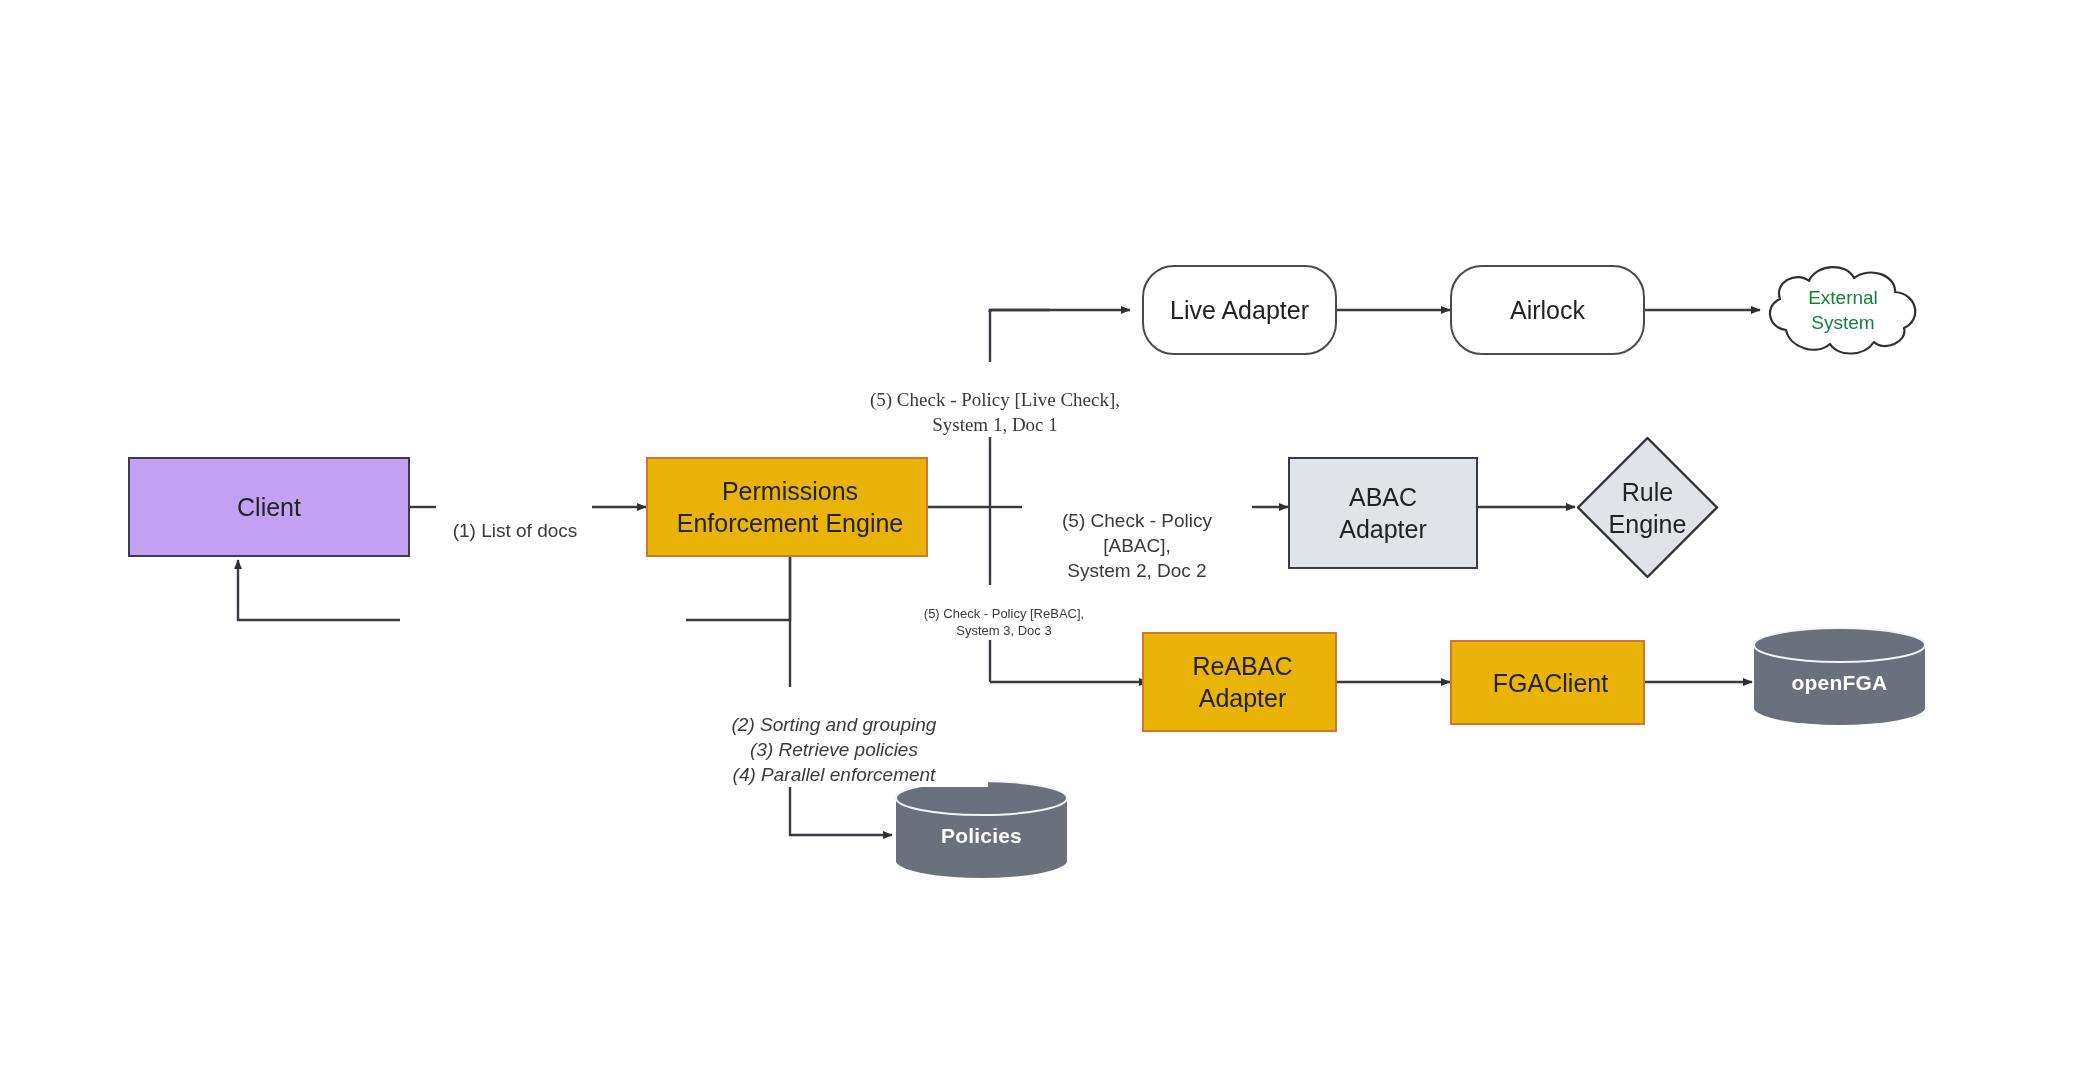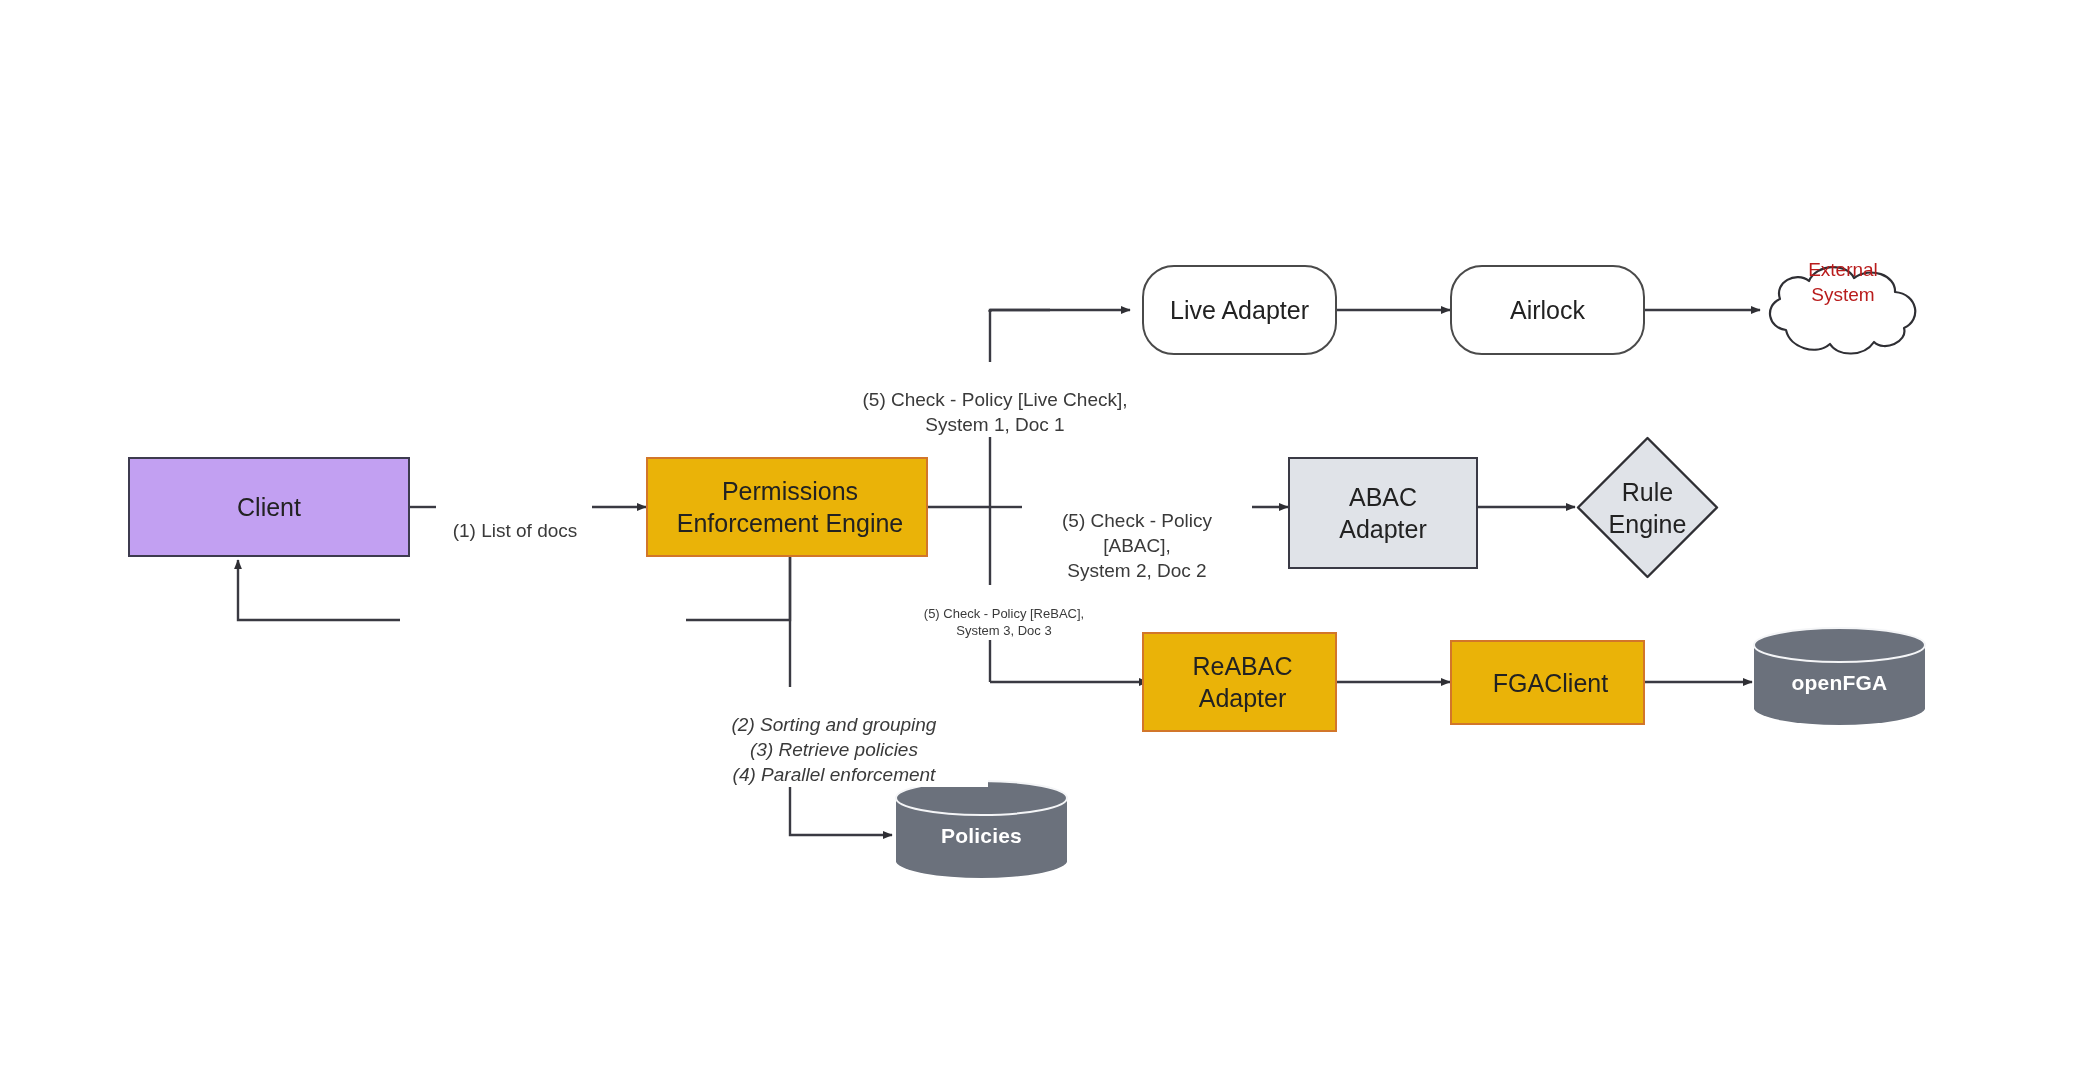--- a/index.html
+++ b/index.html
@@ -91,25 +91,26 @@
     letter-spacing: 0.2px;
   }
   .cloud-wrap {
     position: absolute;
   }
   .cloud-label {
     position: absolute;
     left: 0; top: 0;
     width: 100%; height: 100%;
     display: flex;
+    align-items: center;
     justify-content: center;
     text-align: center;
     white-space: pre-line;
     line-height: 1.3;
-    color: #b91c1c;
+    color: #15803d;
   }
   .edge-label {
     position: absolute;
     color: #3a3a3a;
     white-space: pre-line;
     line-height: 1.32;
     background: #ffffff;
     padding: 0 4px;
   }
   .ta-c { text-align: center; }
@@ -256,21 +257,21 @@
     <div class="cyl-text" style="top:44px; font-size:21px;">
       <span>Policies</span>
     </div>
   </div>
 
   <div class="edge-label ta-c" style="left:438px; top:493px; width:146px; font-size:19px;">
     <span>(1) List of docs</span>
   </div>
 
 
-  <div class="edge-label ta-c" style="left:857px; top:362px; width:268px; font-size:19px;">
+  <div class="edge-label ta-c" style="left:857px; top:362px; width:268px; font-size:19px;font-family:Liberation Serif, serif;">
     <span>(5) Check - Policy [Live Check],
 System 1, Doc 1</span>
   </div>
 
   <div class="edge-label ta-c" style="left:1022px; top:483px; width:222px; font-size:19px;">
     <span>(5) Check - Policy [ABAC],
 System 2, Doc 2</span>
   </div>
 
   <div class="edge-label ta-c" style="left:880px; top:588px; width:240px; font-size:13px;">

